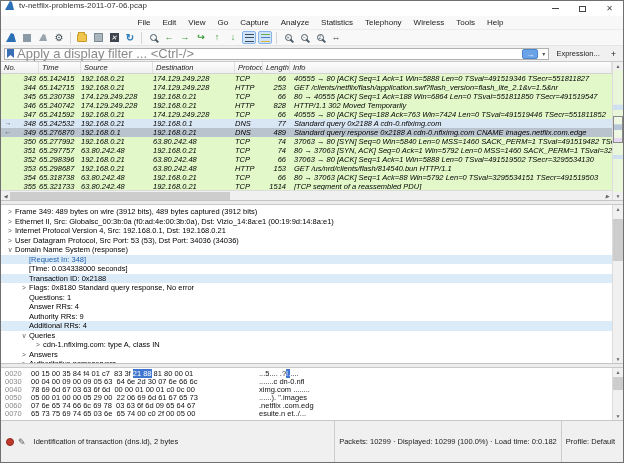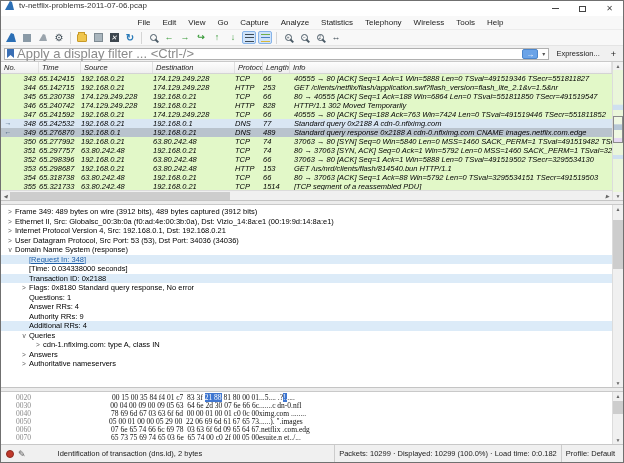--- a/index.html
+++ b/index.html
@@ -56,63 +56,63 @@
   .packet-pane { height:139px; background:#fff; border-bottom:1px solid #c4c4c4; display:flex; flex-direction:column; flex:0 0 auto; position:relative;font-style:italic; }
   .plist-body { display:flex; flex:1 1 auto; min-height:0; }
   .plist-main { flex:1 1 auto; min-width:0; display:flex; flex-direction:column; }
   .phead { height:12px; display:grid; grid-template-columns:38px 42px 72px 82px 28px 27px minmax(0,1fr); background:linear-gradient(#fdfdfd,#efefef); border-bottom:1px solid #d4d4d4; flex:0 0 auto; }
   .phead span { font-size:7.5px; color:#222; padding:1px 0 0 3px; border-right:1px solid #e0e0e0; white-space:nowrap; overflow:hidden; }
   .prows { flex:1 1 auto; overflow:hidden; }
   .prow { height:9px; display:grid; grid-template-columns:14px 24px 42px 72px 82px 28px 27px minmax(0,1fr); font-size:7.5px; line-height:9px; color:#000; white-space:nowrap; }
   .prow .c { overflow:hidden; }
   .prow .marker { text-align:center; font-size:7px; color:#44607c; line-height:8px; }
   .prow .no { text-align:right; padding-right:3px; }
-  .prow .len { text-align:left; padding-right:4px; }
+  .prow .len { text-align:right; padding-right:4px; }
   .prow .info { padding-left:4px; }
   .prow.green { background:#e2f8c8; }
   .prow.dns { background:#d9e6f3; }
   .prow.selected { background:#b9c3cd; }
   .vscroll { width:11px; flex:0 0 auto; background:#f0f0f0; border-left:1px solid #dcdcdc; display:flex; flex-direction:column; align-items:center; }
   .vscroll .arr { font-size:5px; color:#666; height:8px; line-height:8px; flex:0 0 auto; }
   .minimap { flex:1 1 auto; width:100%; position:relative;
     background:linear-gradient(180deg,#eaf6da 0%,#eaf6da 28%,#cfe0f0 29%,#cfe0f0 33%,#eaf6da 33%,#eaf6da 44%,#9fb4ca 45%,#9fb4ca 49%,#eaf6da 49%,#eaf6da 56%,#dccdee 56%,#dccdee 59%,#eaf6da 59%,#eaf6da 70%,#cfe0f0 70%,#cfe0f0 73%,#eaf6da 73%,#eaf6da 100%); }
   .minimap .thumb { position:absolute; left:0; right:0; top:38%; height:22%; border:1px solid #8a8a8a; background:rgba(255,255,255,0.25); }
   .track { background:#f0f0f0; }
   .hscroll { height:10px; background:#f0f0f0; border-top:1px solid #dcdcdc; display:flex; align-items:center; flex:0 0 auto; }
   .hscroll .arr { font-size:5px; color:#666; width:9px; text-align:center; }
   .hthumb { height:8px; width:36%; background:#cdcdcd; }
 
   
   .splitter { height:4px; background:#ececec; border-bottom:1px solid #c9c9c9; flex:0 0 auto; }
 
   
-  .details-pane { height:183px; background:#fff; border-bottom:1px solid #c4c4c4; display:flex; flex:0 0 auto; }
+  .details-pane { height:159px; background:#fff; border-bottom:1px solid #c4c4c4; display:flex; flex:0 0 auto; }
   .details-rows { flex:1 1 auto; min-width:0; overflow:hidden; padding-top:2px; }
   .drow { height:9.5px; line-height:9.5px; font-size:7.5px; color:#000; white-space:nowrap; overflow:hidden; display:flex; }
   .drow .exp { width:10px; flex:0 0 auto; text-align:center; color:#555; font-size:6.5px; }
   .drow.ind0 { padding-left:4px; }
   .drow.ind1 { padding-left:18px; }
   .drow.ind2 { padding-left:32px; }
   .drow.hl { background:#dcebf8; }
-  .drow.link .dtext { color:#1f5fa8; text-decoration:underline; }
+  .drow.link .dtext { color:#1f5fa8; }
 
   
   .bytes-pane { height:52px; background:#fff; display:flex; flex:0 0 auto; }
   .bytes-rows { flex:1 1 auto; min-width:0; padding:2px 0 0 4px; overflow:hidden; }
-  .brow { height:8px; line-height:8px; font-size:7.5px; font-family:Liberation Serif, serif; white-space:pre; display:flex;text-align:right; }
+  .brow { height:8px; line-height:8px; font-size:7.5px; font-family:Liberation Sans, sans-serif; white-space:pre; display:flex; }
   .brow .off { color:#8a8a8a; width:26px; flex:0 0 auto; }
   .brow .hex { color:#111; width:228px; flex:0 0 auto; }
   .brow .ascii { color:#111; }
   .bsel { background:#3f76d0; color:#fff; }
 
   
   .statusbar { height:18px; background:#f0f0f0; border-top:1px solid #c8c8c8; display:flex; align-items:center; font-size:7.5px; color:#222; flex:1 0 auto; }
   .expert-dot { width:8px; height:8px; border-radius:50%; background:#c0392b; border:1px solid #8e2a20; margin:0 4px 0 5px; flex:0 0 auto; }
   .pencil { font-size:9px; color:#555; margin-right:8px; flex:0 0 auto; }
-  .sb-left { flex:1 1 auto; white-space:nowrap; overflow:hidden;margin-left:24px; }
+  .sb-left { flex:1 1 auto; white-space:nowrap; overflow:hidden; }
   .sb-right { white-space:nowrap; padding:0 4px; border-left:1px solid #cccccc; height:100%; display:flex; align-items:center; }
   .sb-profile { white-space:nowrap; padding:0 8px 0 4px; border-left:1px solid #cccccc; height:100%; display:flex; align-items:center; }
 </style>
 </head>
 <body>
 
 <div class="window">
 
   <div class="titlebar">
     <span class="app-icon"></span>

